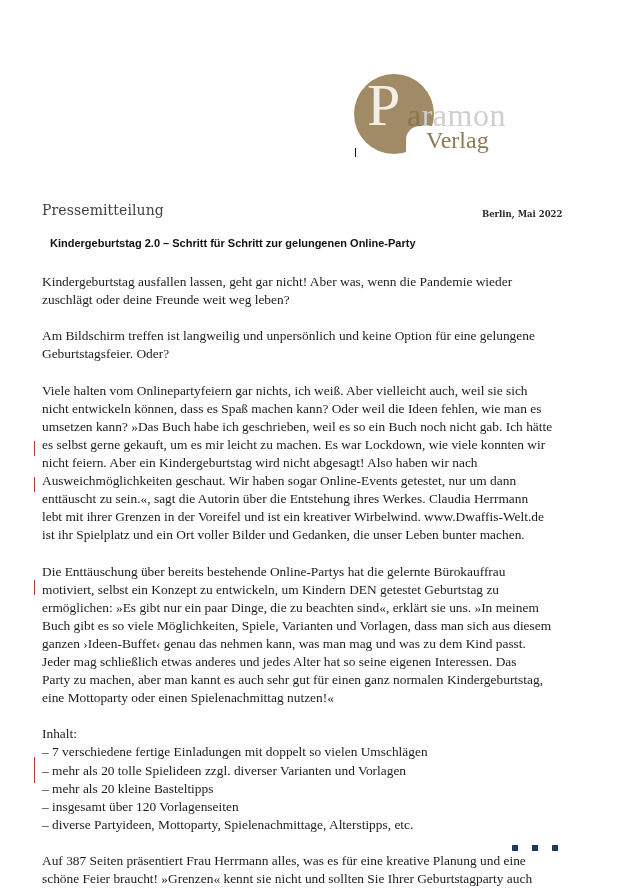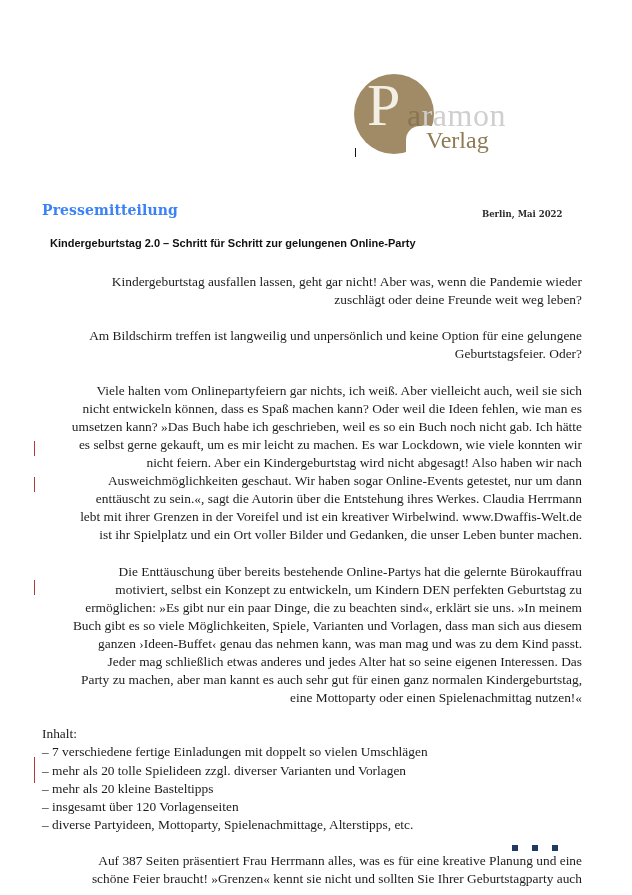--- a/index.html
+++ b/index.html
@@ -90,22 +90,22 @@
       background: #111;
     }
 
     
     .press-label {
       position: absolute;
       left: 42px;
       top: 202px;
       font-family: "DejaVu Serif", "Liberation Serif", serif;
       font-size: 14px;
-      font-weight: bold;
-      color: #3b82f6;
+      font-weight: normal;
+      color: #404040;
       letter-spacing: 0.1px;
       text-align: center;
     }
     .press-date {
       position: absolute;
       left: 482px;
       top: 209px;
       font-family: "DejaVu Serif", "Liberation Serif", serif;
       font-size: 8.5px;
       font-weight: bold;
@@ -129,21 +129,20 @@
       left: 42px;
       top: 273px;
       width: 540px;
       font-family: "Liberation Serif", "DejaVu Serif", serif;
       font-size: 13.4px;
       line-height: 18.1px;
       color: #1c1c1c;
     }
     .para {
       margin: 0 0 18.1px 0;
-      text-align: right;
     }
     .para .line {
       display: block;
       white-space: nowrap;
     }
     .list-block {
       margin: 0 0 18.1px 0;
     }
     .list-block .line {
       display: block;
@@ -211,21 +210,21 @@
       <span class="line">umsetzen kann? »Das Buch habe ich geschrieben, weil es so ein Buch noch nicht gab. Ich hätte</span>
       <span class="line">es selbst gerne gekauft, um es mir leicht zu machen. Es war Lockdown, wie viele konnten wir</span>
       <span class="line">nicht feiern. Aber ein Kindergeburtstag wird nicht abgesagt! Also haben wir nach</span>
       <span class="line">Ausweichmöglichkeiten geschaut. Wir haben sogar Online-Events getestet, nur um dann</span>
       <span class="line">enttäuscht zu sein.«, sagt die Autorin über die Entstehung ihres Werkes. Claudia Herrmann</span>
       <span class="line">lebt mit ihrer Grenzen in der Voreifel und ist ein kreativer Wirbelwind. www.Dwaffis-Welt.de</span>
       <span class="line">ist ihr Spielplatz und ein Ort voller Bilder und Gedanken, die unser Leben bunter machen.</span>
     </p>
     <p class="para">
       <span class="line">Die Enttäuschung über bereits bestehende Online-Partys hat die gelernte Bürokauffrau</span>
-      <span class="line">motiviert, selbst ein Konzept zu entwickeln, um Kindern DEN perfekten Geburtstag zu</span>
+      <span class="line">motiviert, selbst ein Konzept zu entwickeln, um Kindern DEN getestet Geburtstag zu</span>
       <span class="line">ermöglichen: »Es gibt nur ein paar Dinge, die zu beachten sind«, erklärt sie uns. »In meinem</span>
       <span class="line">Buch gibt es so viele Möglichkeiten, Spiele, Varianten und Vorlagen, dass man sich aus diesem</span>
       <span class="line">ganzen ›Ideen-Buffet‹ genau das nehmen kann, was man mag und was zu dem Kind passt.</span>
       <span class="line">Jeder mag schließlich etwas anderes und jedes Alter hat so seine eigenen Interessen. Das</span>
       <span class="line">Party zu machen, aber man kannt es auch sehr gut für einen ganz normalen Kindergeburtstag,</span>
       <span class="line">eine Mottoparty oder einen Spielenachmittag nutzen!«</span>
     </p>
     <div class="list-block">
       <span class="line">Inhalt:</span>
       <span class="line">– 7 verschiedene fertige Einladungen mit doppelt so vielen Umschlägen</span>

